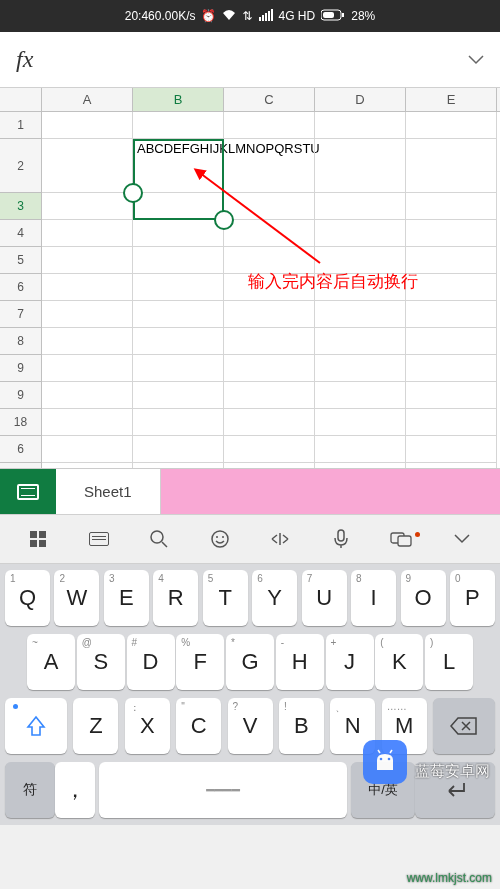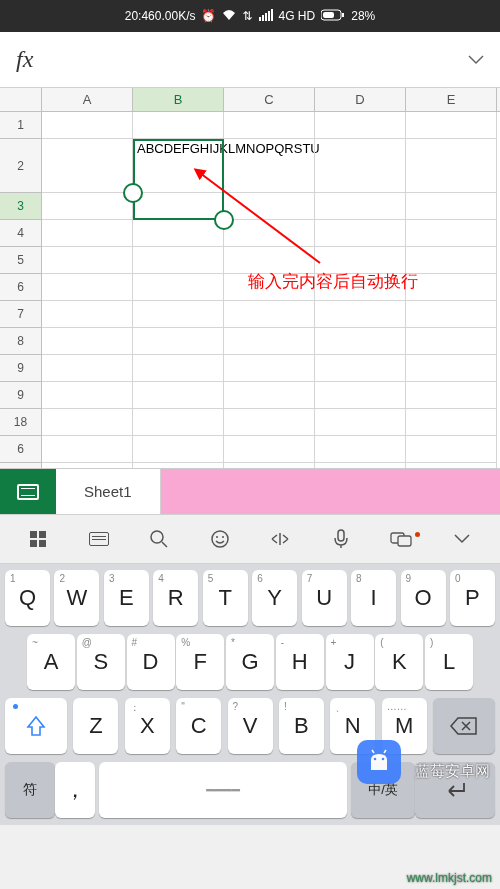--- a/index.html
+++ b/index.html
@@ -52,21 +52,21 @@
   .row2 { padding: 0 24px; }
   .k-shift { width:62px; background:#fff; font-size:18px; color:#3688ff;}
   .k-del { width:62px; }
   .k-dark { background:#c2c5cb; }
   .k-space { flex:1; margin:0 4px; }
   .k-enter { width:80px; background:#c2c5cb; }
   .sym-key { font-size:14px; }
   .kb-row.last {margin-bottom:4px;}
   .shift-dot{position:absolute;top:6px;left:8px;width:5px;height:5px;background:#3688ff;border-radius:50%;}
 
-  .watermark-top { position:absolute; right:10px; top:740px; opacity:.9; z-index:50;font-family:Liberation Mono, monospace;}
+  .watermark-top { position:absolute; right:10px; top:740px; opacity:.9; z-index:50;}
   .watermark-bot { position:absolute; right:8px; bottom:4px; color:#15803d; font-size:12px; z-index:50; opacity:.85; text-shadow:0 0 2px #000;}
   .wm-icon{width:44px; height:44px; background:#3b7cff; border-radius:10px; display:inline-flex; align-items:center; justify-content:center; color:#fff; font-size:24px;}
   .wm-text{color:#fff; font-size:15px; text-shadow:0 0 2px #000; vertical-align:middle; margin-left:4px;}
 
   .kbd-icon-rect{width:22px;height:16px;border:2px solid #fff; border-radius:2px; position:relative;}
   .kbd-icon-rect::before{content:"";position:absolute;inset:2px;border-top:1px solid #fff;border-bottom:1px solid #fff;}
 
   .grid-icon{display:inline-grid;grid-template-columns:1fr 1fr;gap:2px;width:16px;height:16px;}
   .grid-icon span{background:#555;}
   .kbdots{width:20px;height:14px;border:1.5px solid #555;border-radius:2px;position:relative;}

